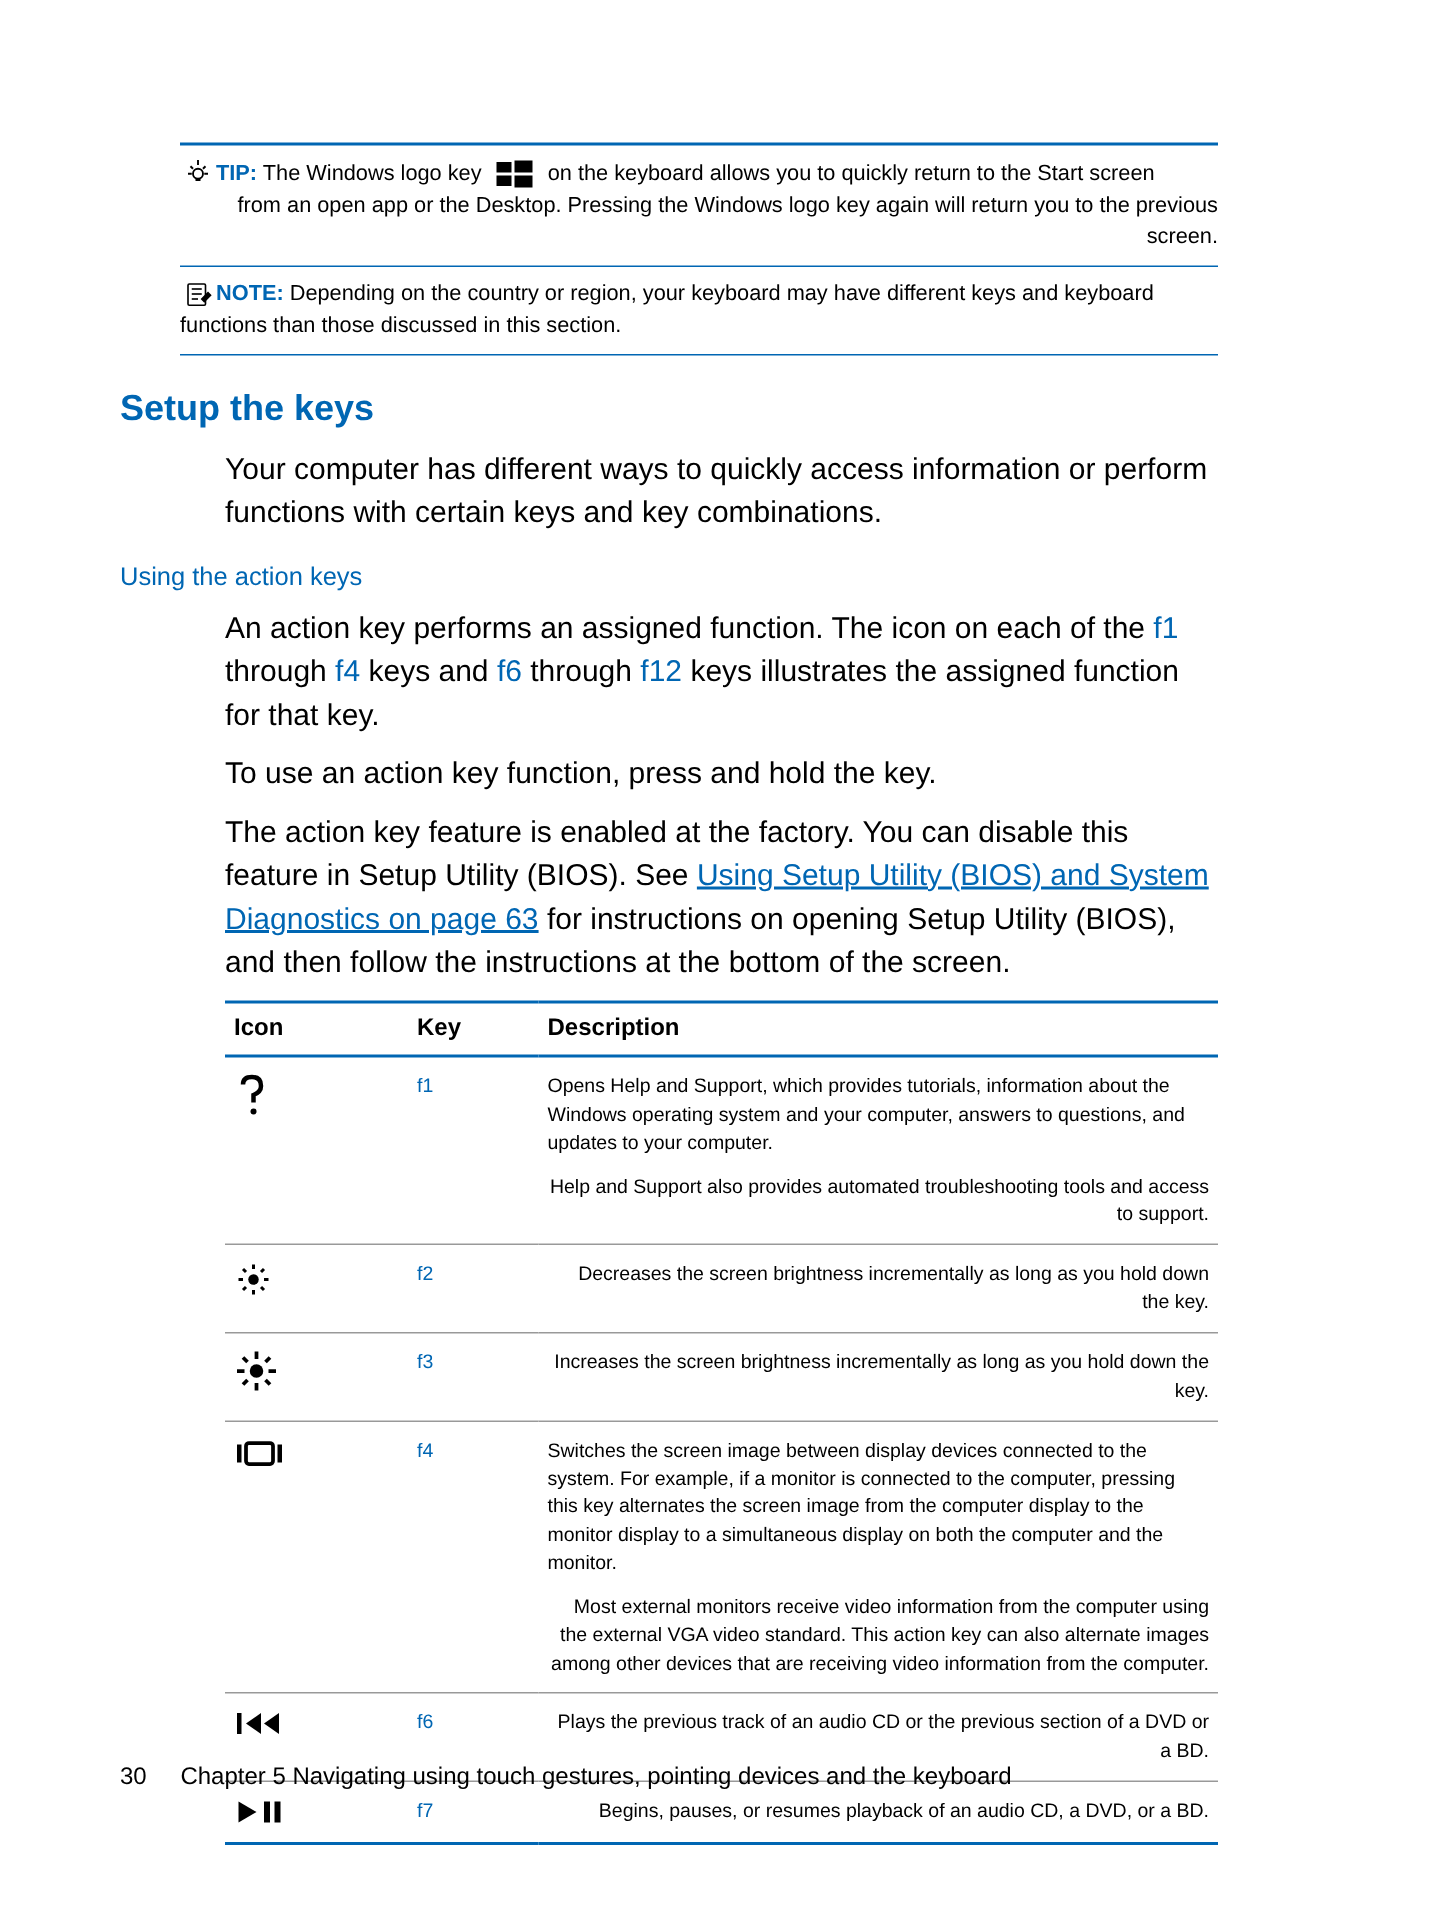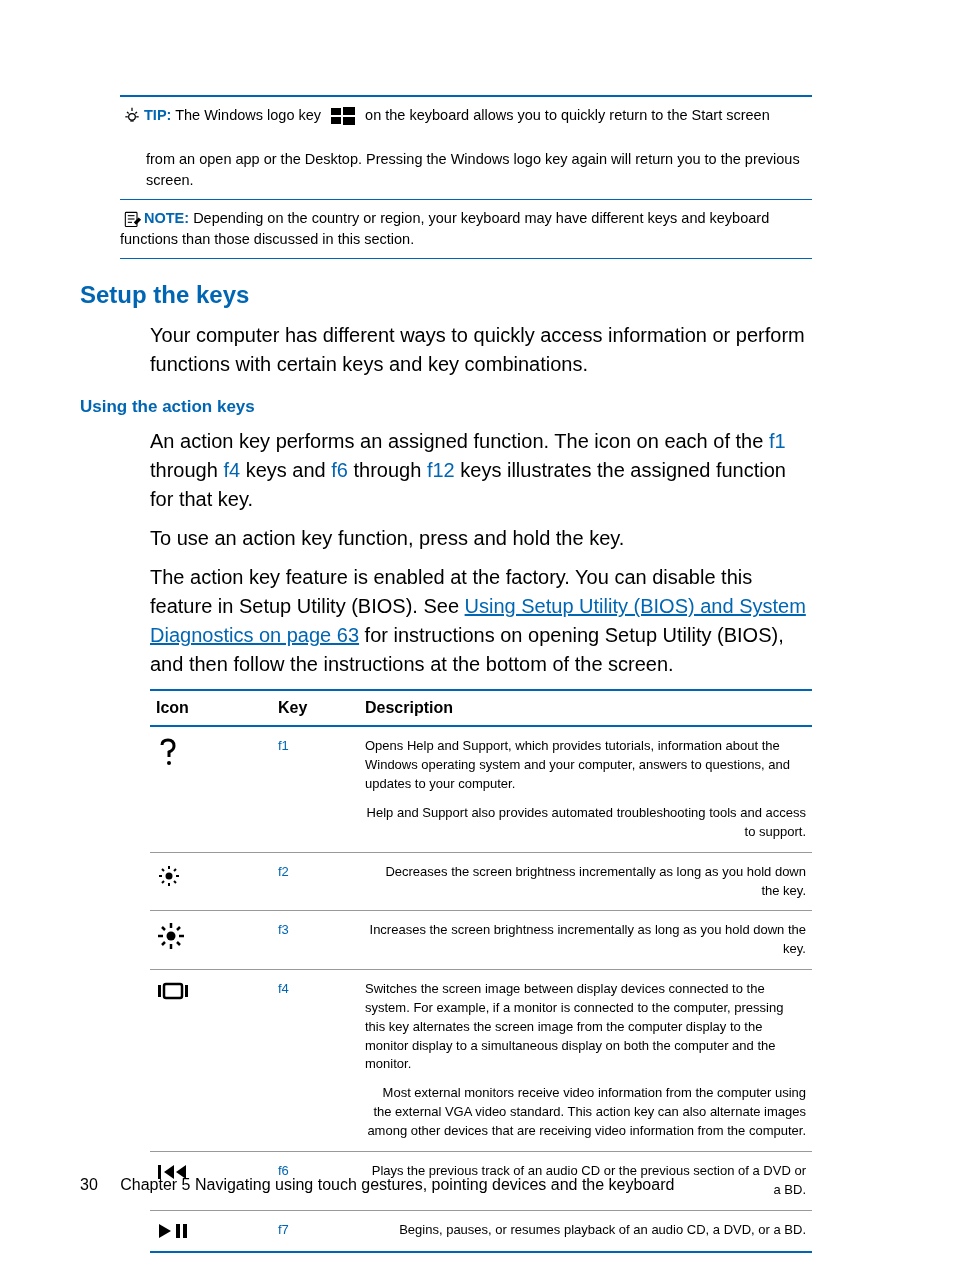--- a/index.html
+++ b/index.html
@@ -32,32 +32,33 @@
     width: 24px;
     vertical-align: top;
     text-align: center;
   }
   .callout-label {
     font-weight: bold;
     color: #0066b3;
   }
   .callout-continue {
     padding-left: 26px;
-    margin-top: 22px;
+    margin-top: 0;
+    text-align: right;
   }
   h2.section {
     color: #0066b3;
     font-size: 24px;
     font-weight: bold;
     margin: 22px 0 12px 0;
   }
   h3.subsection {
     color: #0066b3;
     font-size: 17px;
-    font-weight: bold;
+    font-weight: normal;
     margin: 18px 0 10px 0;
   }
   p.body {
     margin: 10px 0 10px 70px;
     font-size: 20px;
     line-height: 1.45;
   }
   .key-link { color: #0066b3; }
   a.doc-link { color: #0066b3; text-decoration: underline; }
   .caution-box {

